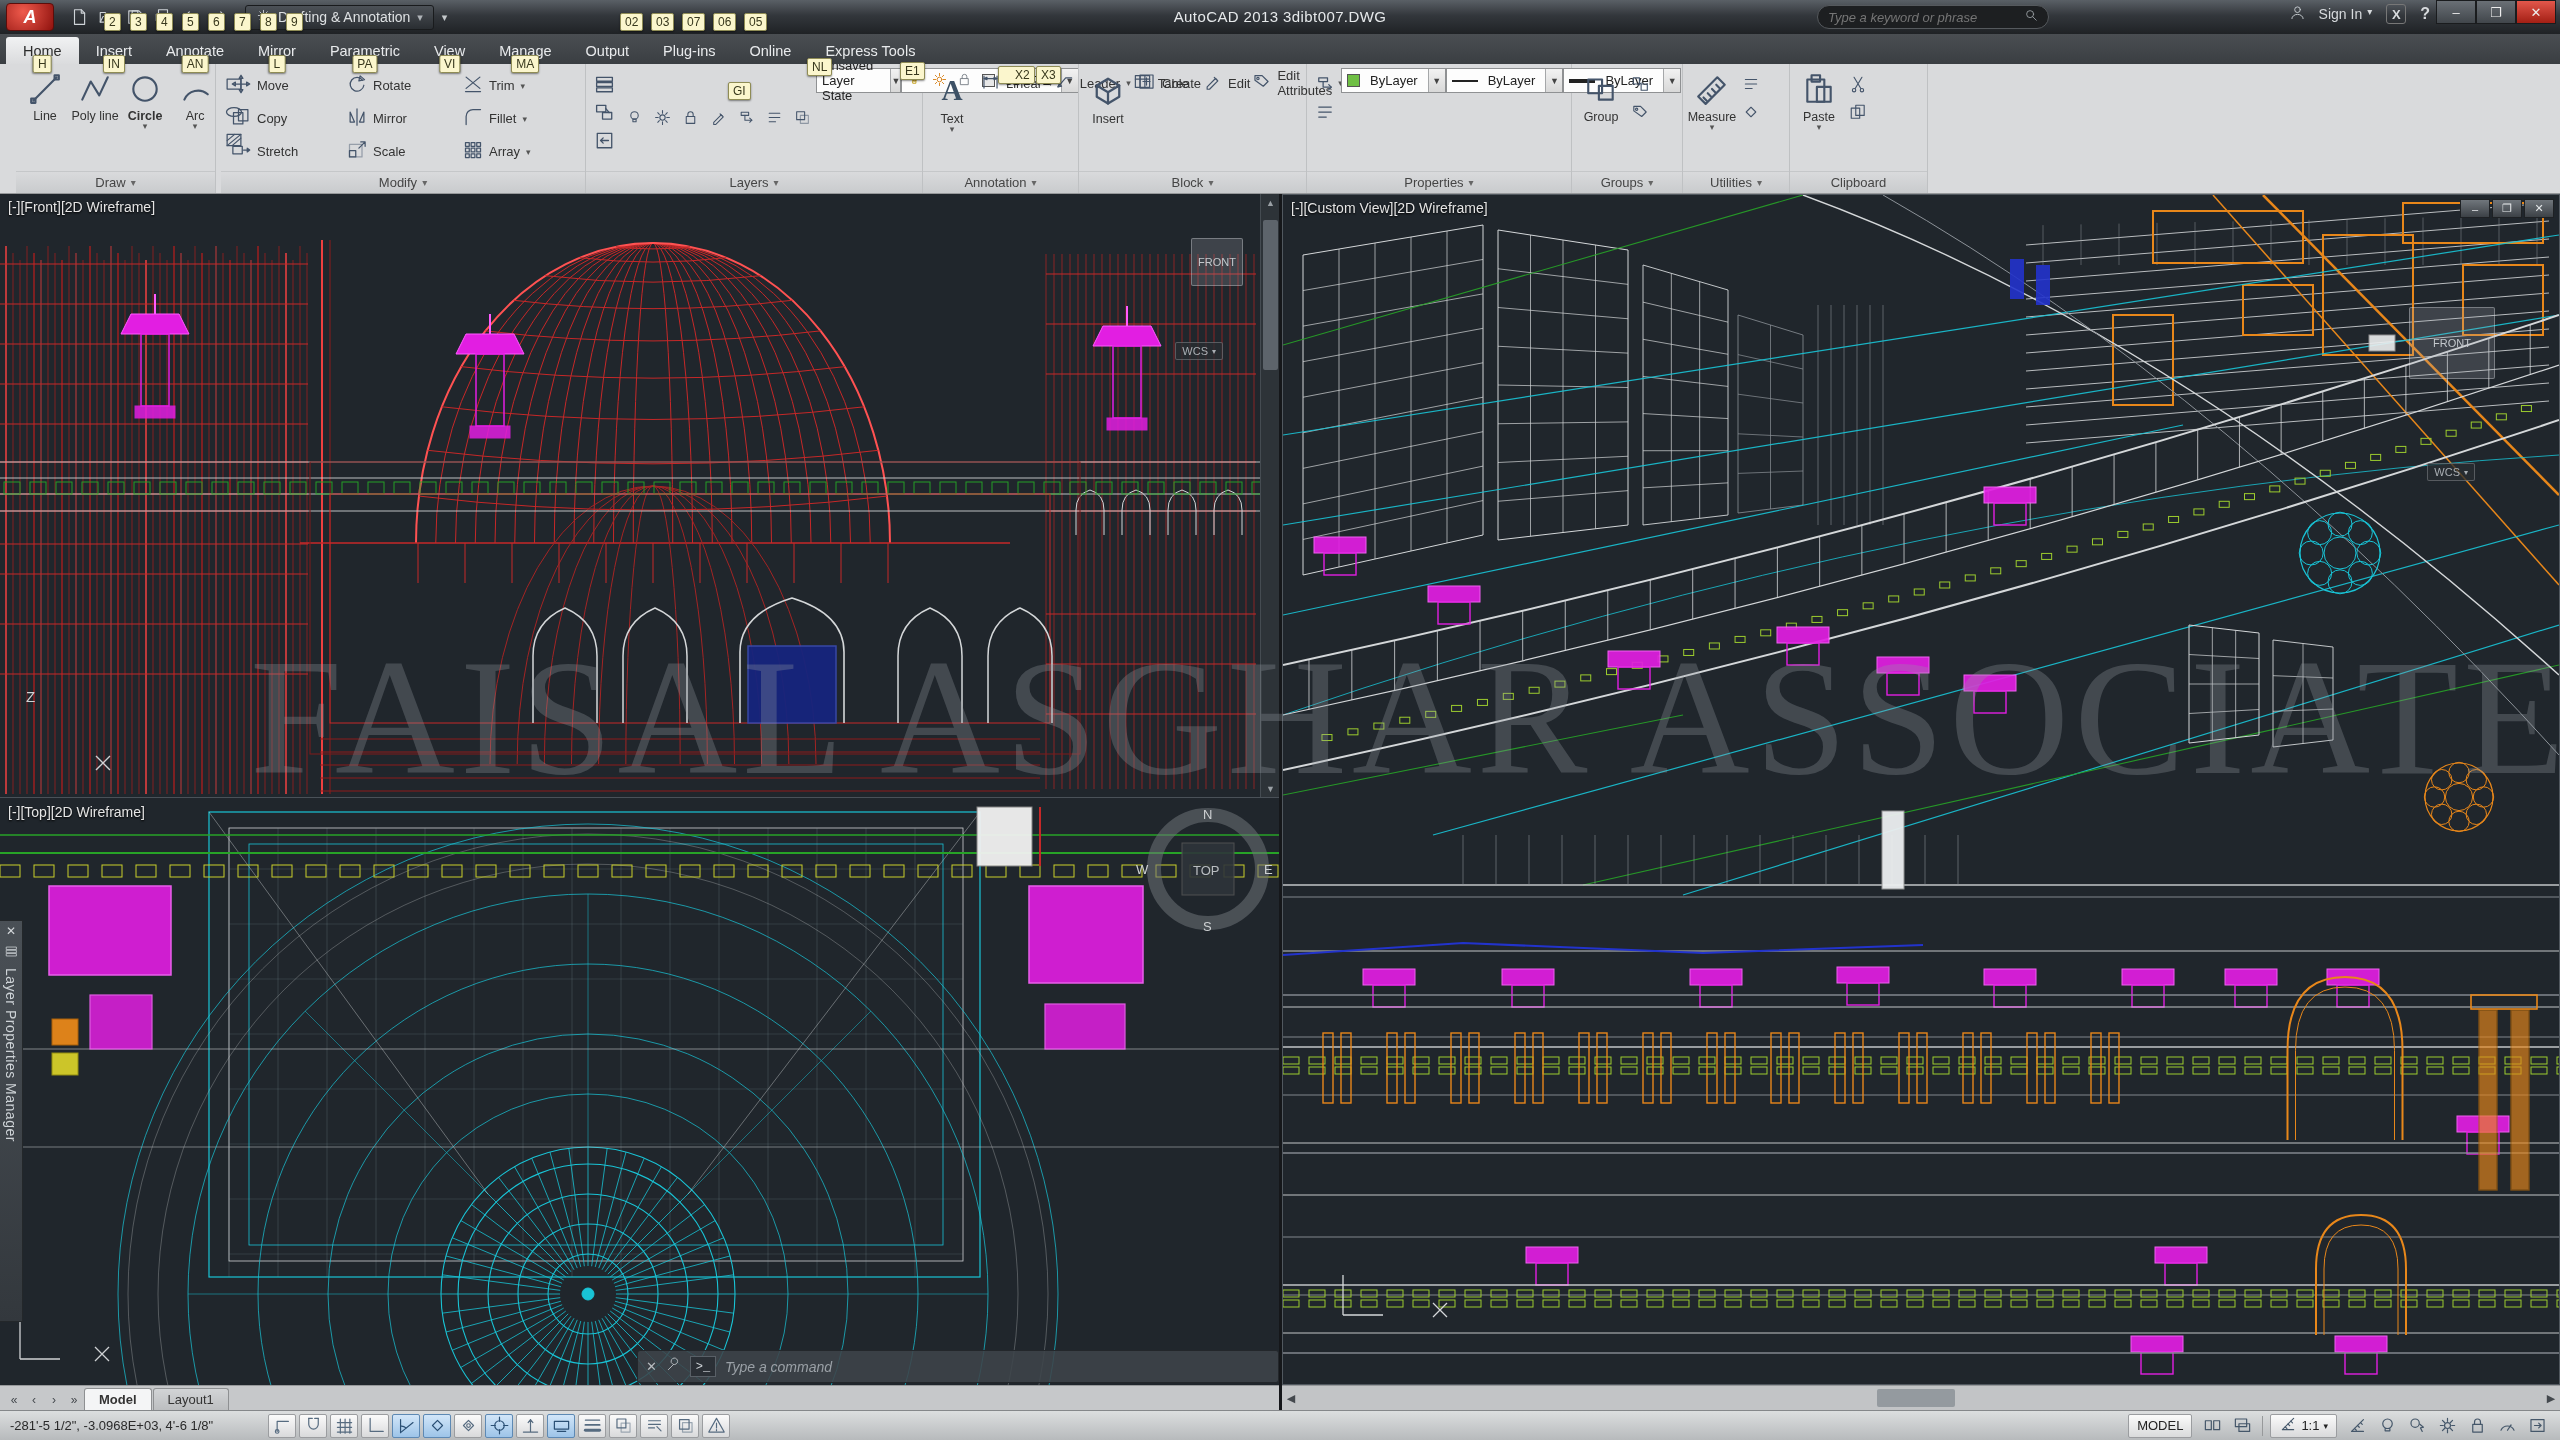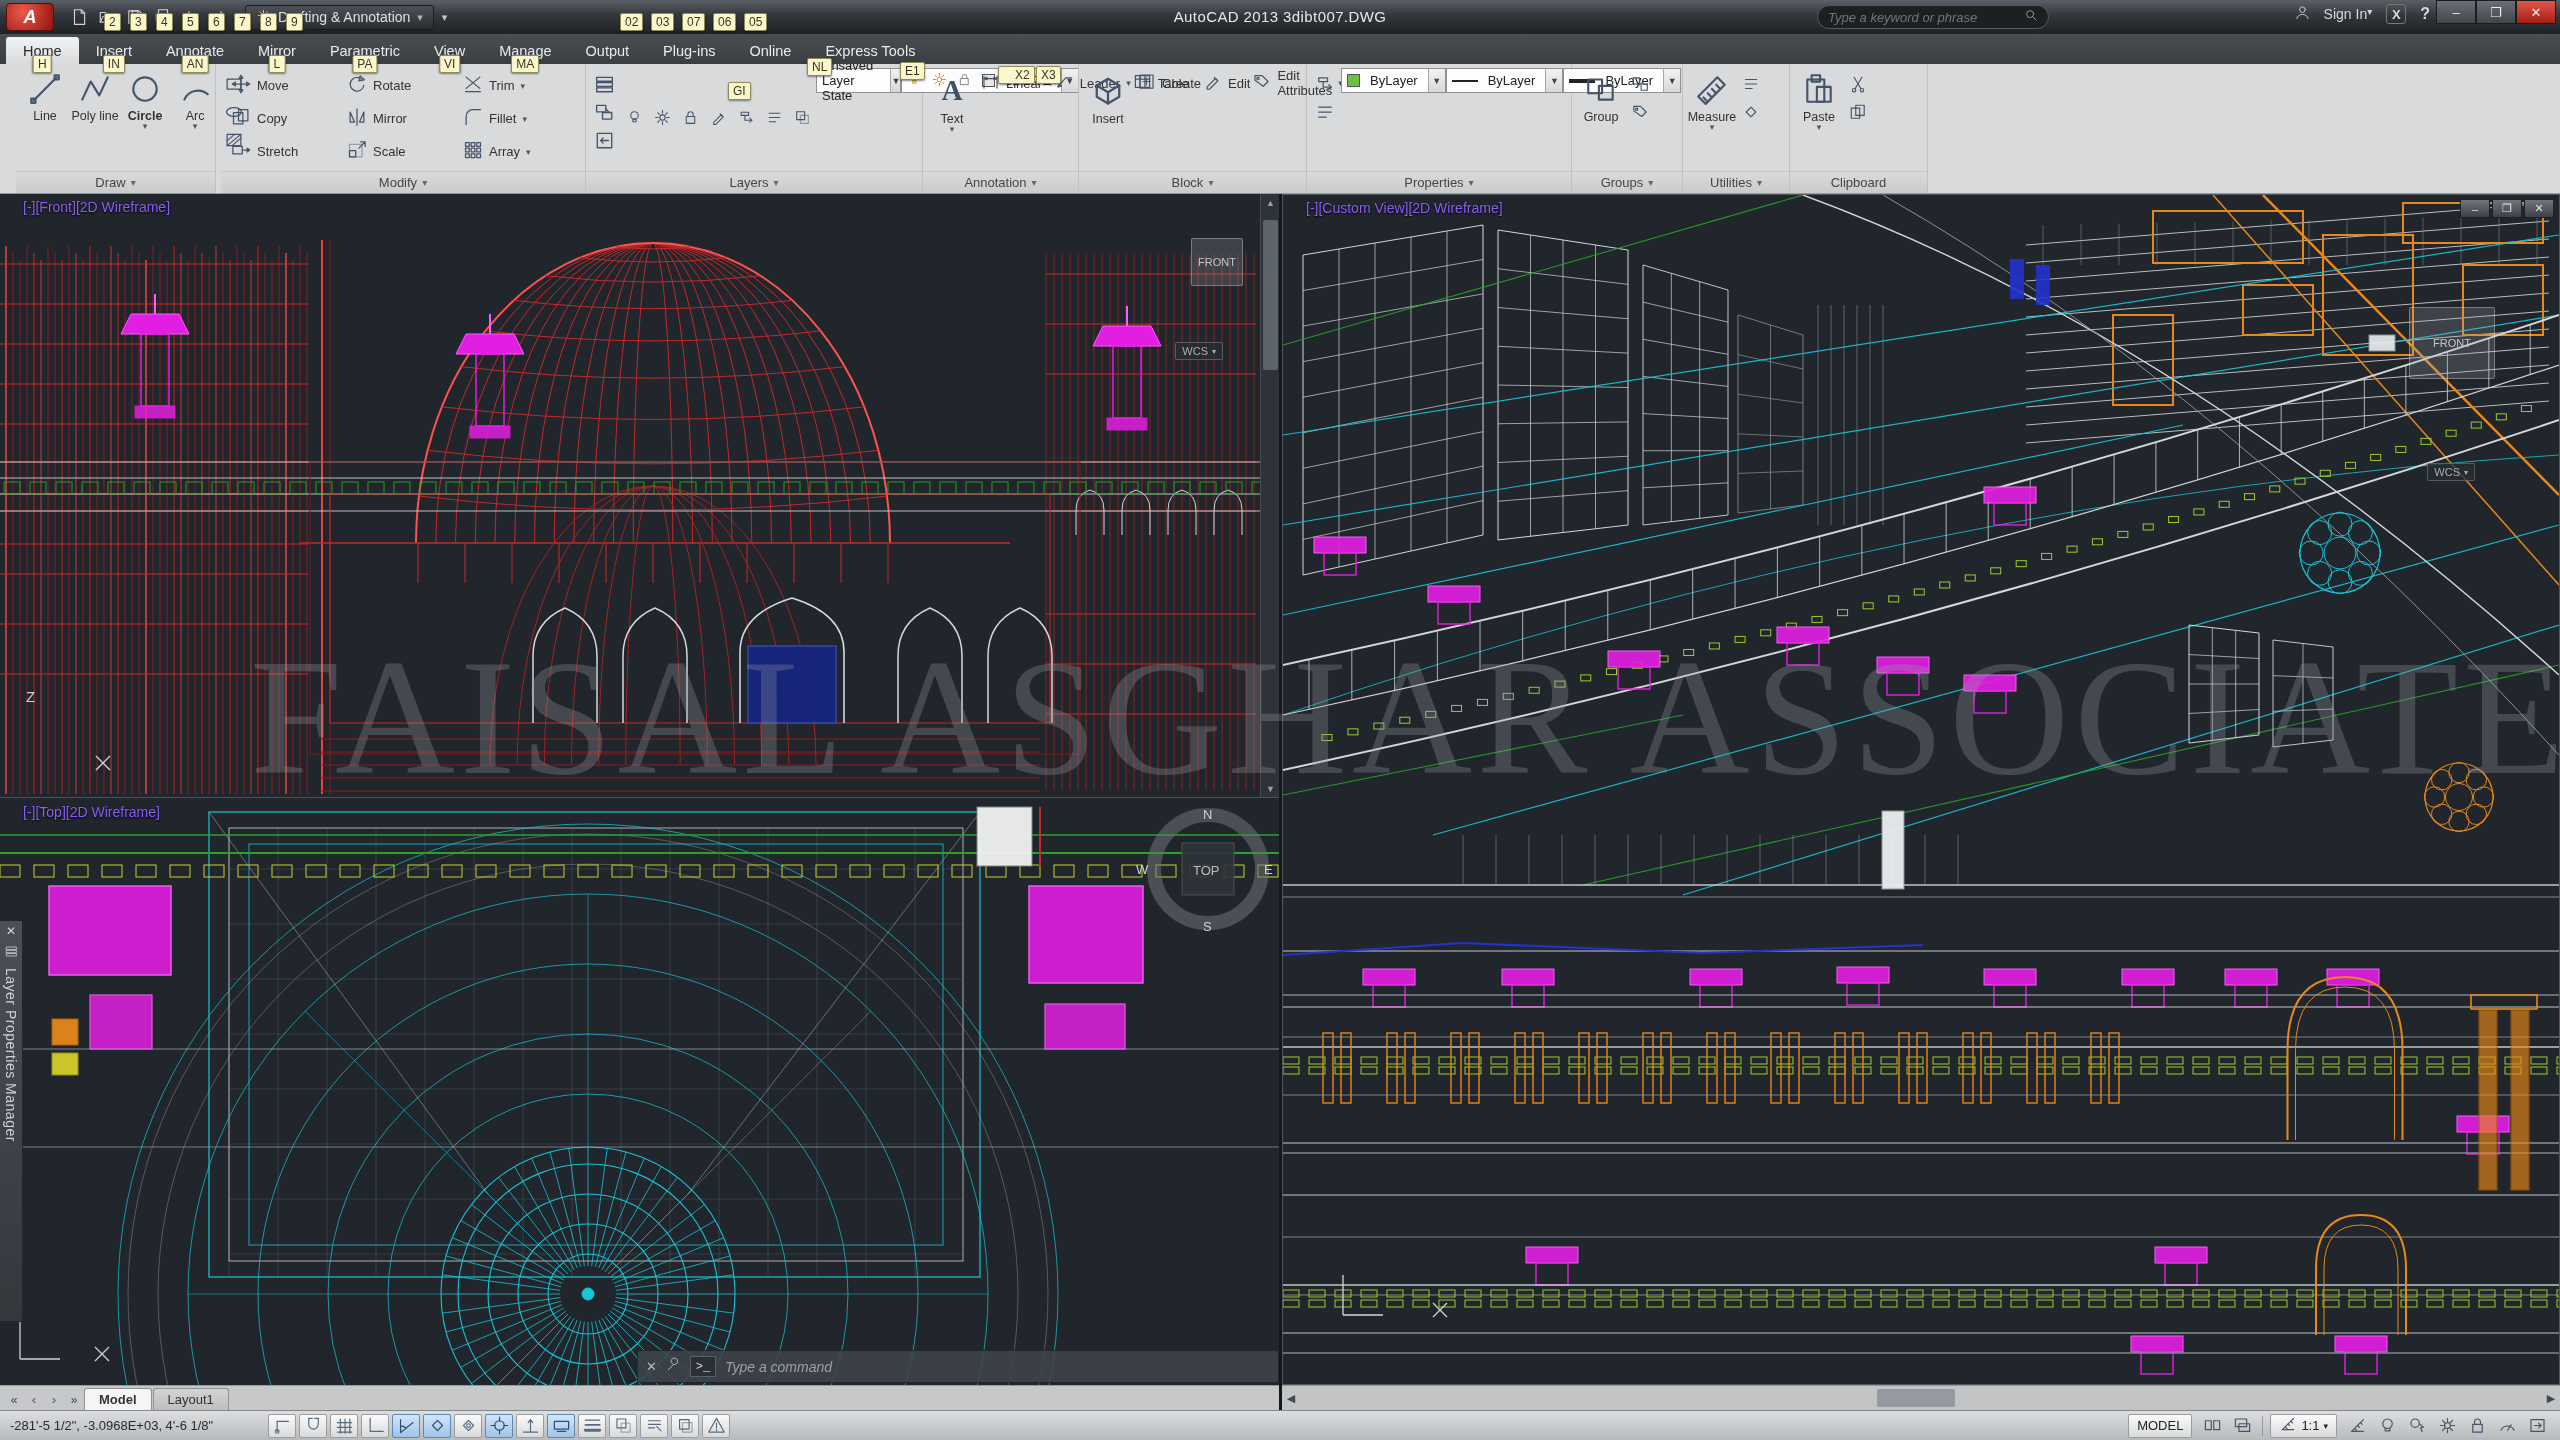--- a/index.html
+++ b/index.html
@@ -11,21 +11,21 @@
 .appbtn{width:48px;height:28px;margin-left:6px;border-radius:4px;background:radial-gradient(circle at 35% 30%,#ef5a4c,#8f120e);border:1px solid #5c0d0a;display:flex;align-items:center;justify-content:center;font-weight:bold;font-style:italic;color:#fff;font-size:18px;cursor:default}
 .qat{display:flex;align-items:center;gap:3px;margin-left:12px}
 .qbtn{width:25px;height:23px;display:flex;align-items:center;justify-content:center;border-radius:3px}
 .ws{display:flex;align-items:center;gap:7px;margin-left:14px;padding:2px 10px;height:25px;background:linear-gradient(#4c5157,#2a2e32);border:1px solid #191b1d;border-radius:3px;font-size:14px;color:#dde0e2}
 .ws .dd{font-size:11px;color:#aeb3b7}
 .qoverflow{margin-left:8px;color:#c3c7ca;font-size:11px}
 .tbar-title{position:absolute;left:50%;transform:translateX(-50%);top:8px;font-size:15px;color:#e6e9eb;letter-spacing:.4px;white-space:nowrap}
 .searchbox{position:absolute;left:1817px;top:5px;width:232px;height:24px;background:#1d1f21;border:1px solid #55595d;border-radius:12px;display:flex;align-items:center;padding:0 10px;gap:8px}
 .searchbox input{flex:1;background:transparent;border:none;outline:none;color:#9aa0a5;font-style:italic;font-size:13px;font-family:"Liberation Sans",sans-serif}
 .tbar-right{position:absolute;right:130px;top:4px;display:flex;align-items:center;gap:14px;font-size:14px;color:#d7dadd}
-.signin{display:flex;align-items:flex-start;}
+.signin{display:flex;align-items:flex-start;gap:5px}
 .xbadge{width:20px;height:20px;border:1px solid #777;border-radius:3px;display:flex;align-items:center;justify-content:center;font-weight:bold;font-size:13px}
 .helpq{font-size:16px;font-weight:bold}
 .winbtns{position:absolute;right:4px;top:0;display:flex}
 .wbtn{width:40px;height:24px;display:flex;align-items:center;justify-content:center;color:#eee;font-size:13px;border:1px solid #1a1c1e;background:linear-gradient(#6a7076,#41464b)}
 .wbtn.close{background:linear-gradient(#e2574b,#a31f14)}
 
 
 .ribbon-tabs{position:absolute;left:0;top:34px;width:2560px;height:30px;background:linear-gradient(#4a4e52,#3a3e42);display:flex;align-items:flex-end;padding-left:6px;z-index:29}
 .rtab{position:relative;padding:6px 17px 5px;font-size:14.5px;color:#e8eaec;cursor:default}
 .rtab.active{background:linear-gradient(#f1f2f3,#dadbdd);color:#2b2b2b;border-radius:3px 3px 0 0}
@@ -52,21 +52,21 @@
 .linesample{width:26px;height:0;border-top:2px solid #222}
 .iconrow{display:flex;gap:4px;align-items:center;padding:1px 2px}
 .keytip{position:absolute;background:#fbf6cd;border:1px solid #8f8c55;color:#38381d;font-size:12px;line-height:1;padding:2px 4px;border-radius:2px;box-shadow:0 1px 2px rgba(0,0,0,.45);z-index:40;white-space:nowrap}
 
 
 .left-window{position:absolute;left:0;top:194px;width:1279px;height:1191px;background:#20262c}
 .vp{position:absolute;overflow:hidden}
 .vp-front{left:0;top:0;width:1279px;height:604px;border-bottom:1px solid #4a5158}
 .vp-top{left:0;top:605px;width:1279px;height:586px}
 .right-window{position:absolute;left:1282px;top:194px;width:1278px;height:1191px;background:#20262c;border:1px solid #515а5f;border:1px solid #51585f}
-.vp-label{position:absolute;left:23px;top:5px;font-size:14px;color:#8b5cf6;text-shadow:0 1px 2px #000;z-index:6;white-space:nowrap}
+.vp-label{position:absolute;left:8px;top:5px;font-size:14px;color:#e5e5e5;text-shadow:0 1px 2px #000;z-index:6;white-space:nowrap}
 svg.canvas{position:absolute;left:0;top:0}
 .ghostcube{position:absolute;display:flex;align-items:center;justify-content:center;background:rgba(170,175,180,.22);border:1px solid rgba(230,233,235,.35);color:#c3c8cc;font-size:11px;z-index:6;border-radius:2px}
 .wcsbadge{position:absolute;background:rgba(40,45,50,.75);border:1px solid rgba(160,165,170,.4);color:#a9aeb3;font-size:11px;padding:2px 6px;border-radius:2px;z-index:6;display:flex;gap:4px;align-items:center}
 .mdi-btns{position:absolute;right:5px;top:4px;display:flex;gap:2px;z-index:7}
 .mdibtn{width:30px;height:19px;background:linear-gradient(#70767c,#3c4146);border:1px solid #1e2124;color:#e3e6e8;font-size:11px;display:flex;align-items:center;justify-content:center}
 .vscroll{position:absolute;right:0;top:0;width:19px;height:604px;background:#2d3338;border-left:1px solid #454c52;z-index:5}
 .vthumb{position:absolute;left:2px;top:26px;width:15px;height:150px;background:#5d646b;border-radius:2px}
 .varrow{position:absolute;left:0;width:19px;height:18px;color:#9aa0a5;font-size:9px;display:flex;align-items:center;justify-content:center}
 .watermark{position:absolute;left:250px;top:622px;font-family:"Liberation Serif",serif;font-size:166px;letter-spacing:5px;color:rgba(150,156,162,.30);white-space:nowrap;z-index:5;pointer-events:none}
 

